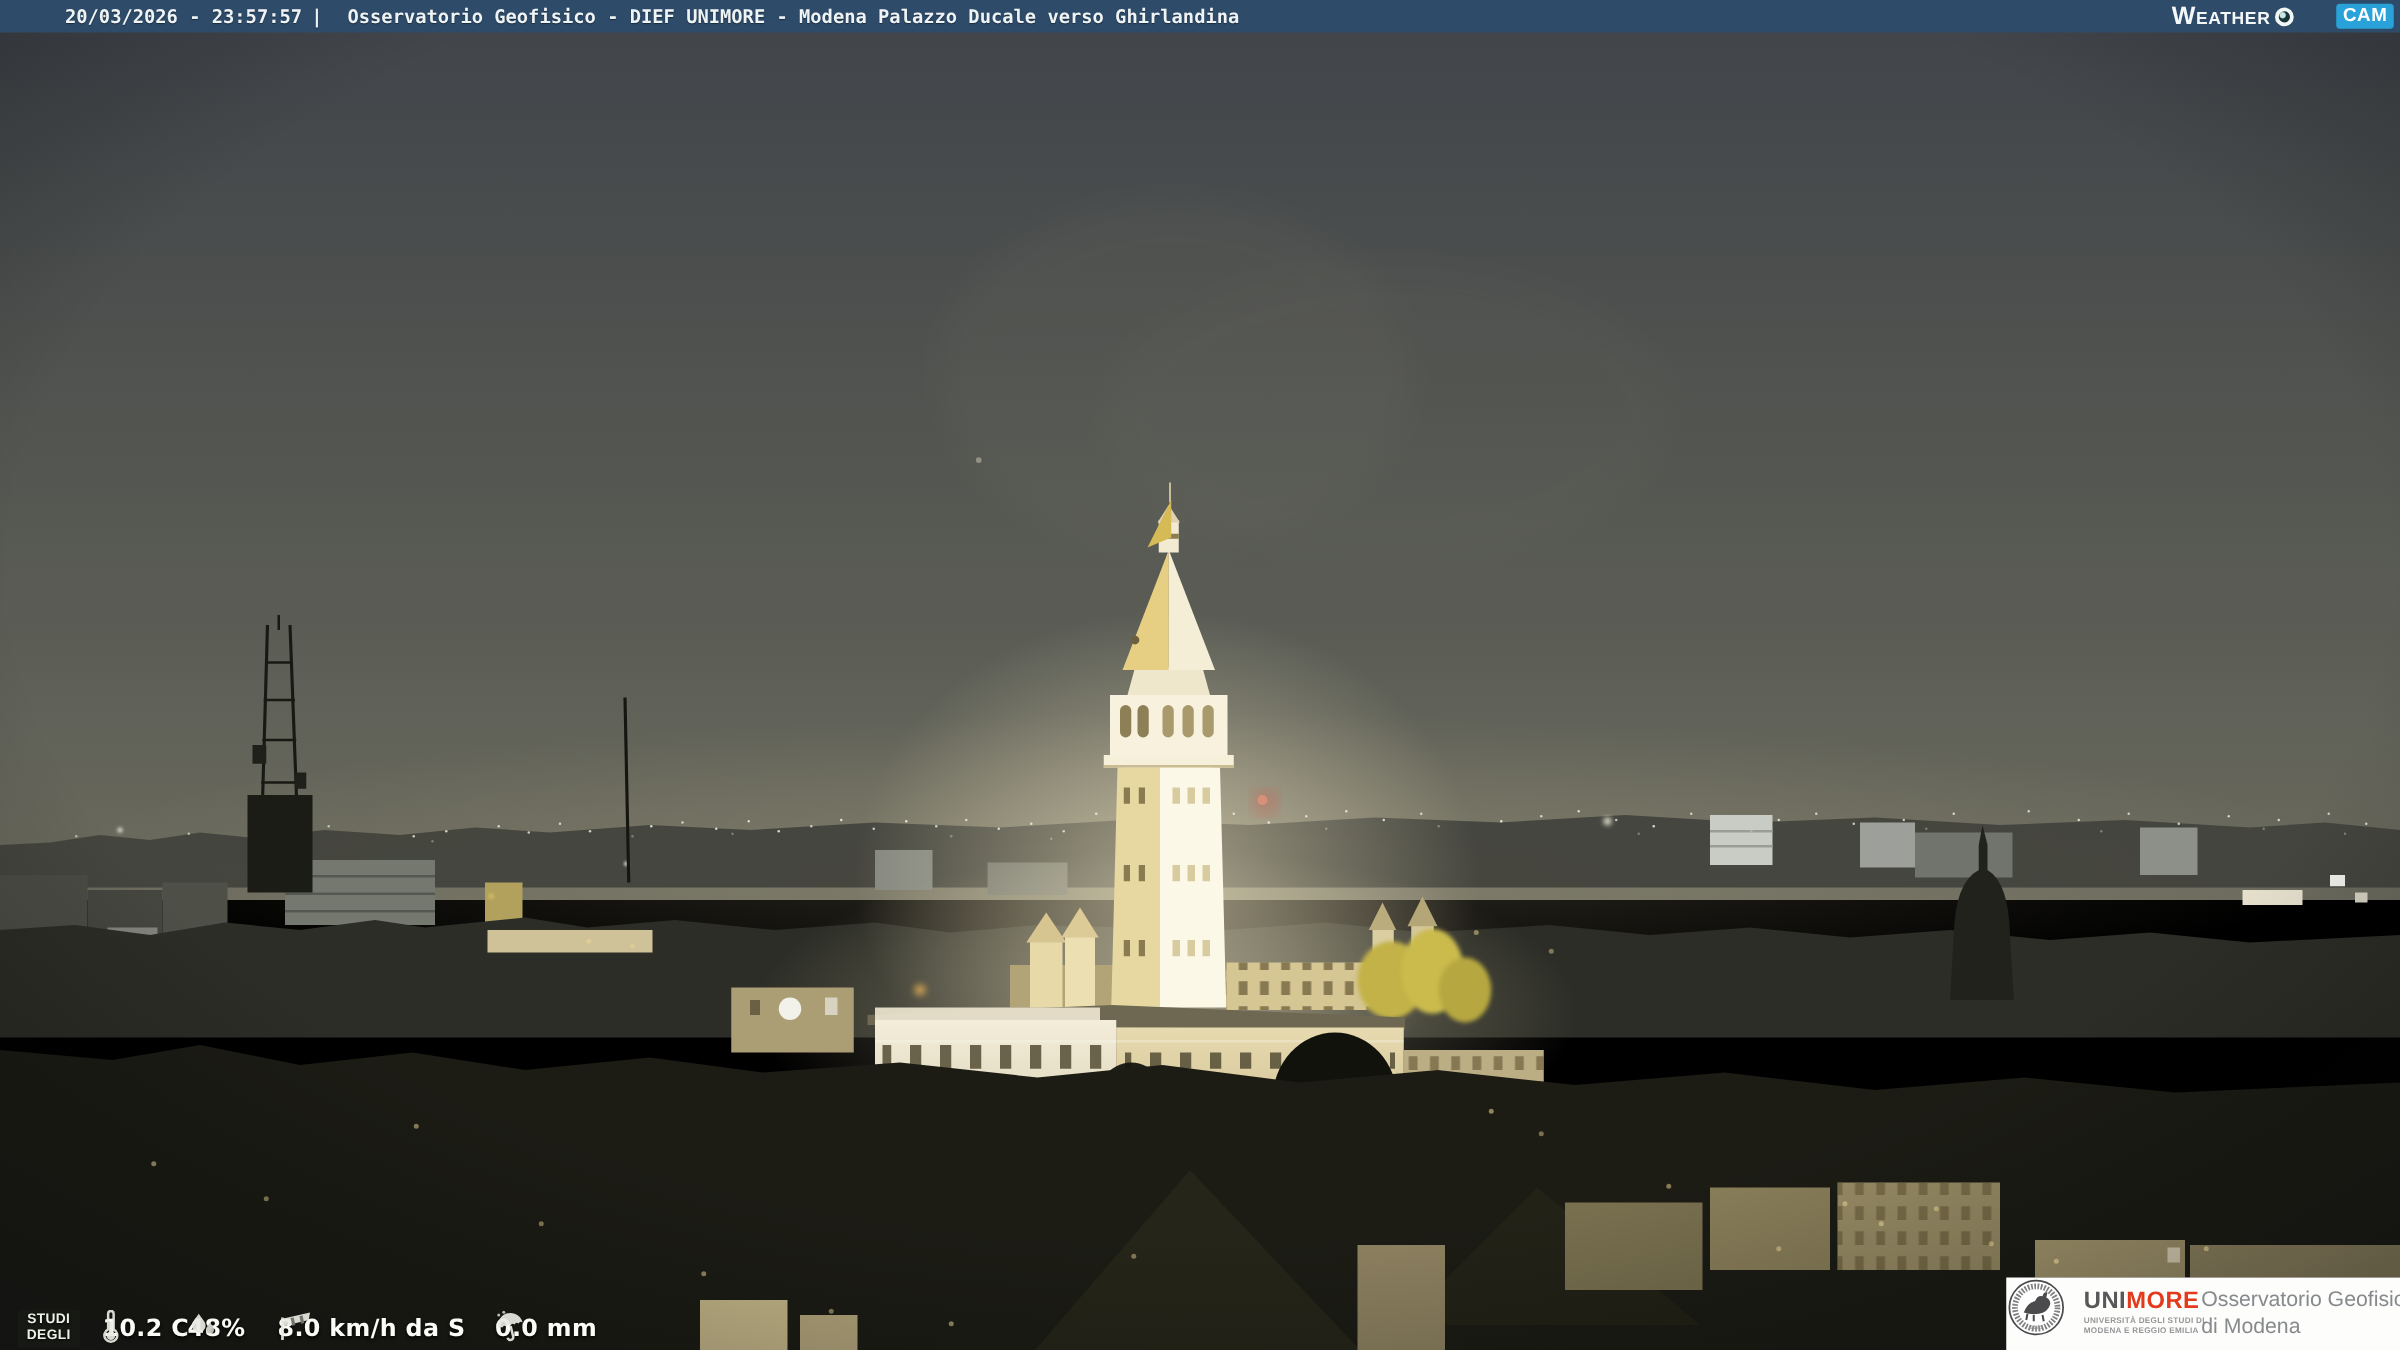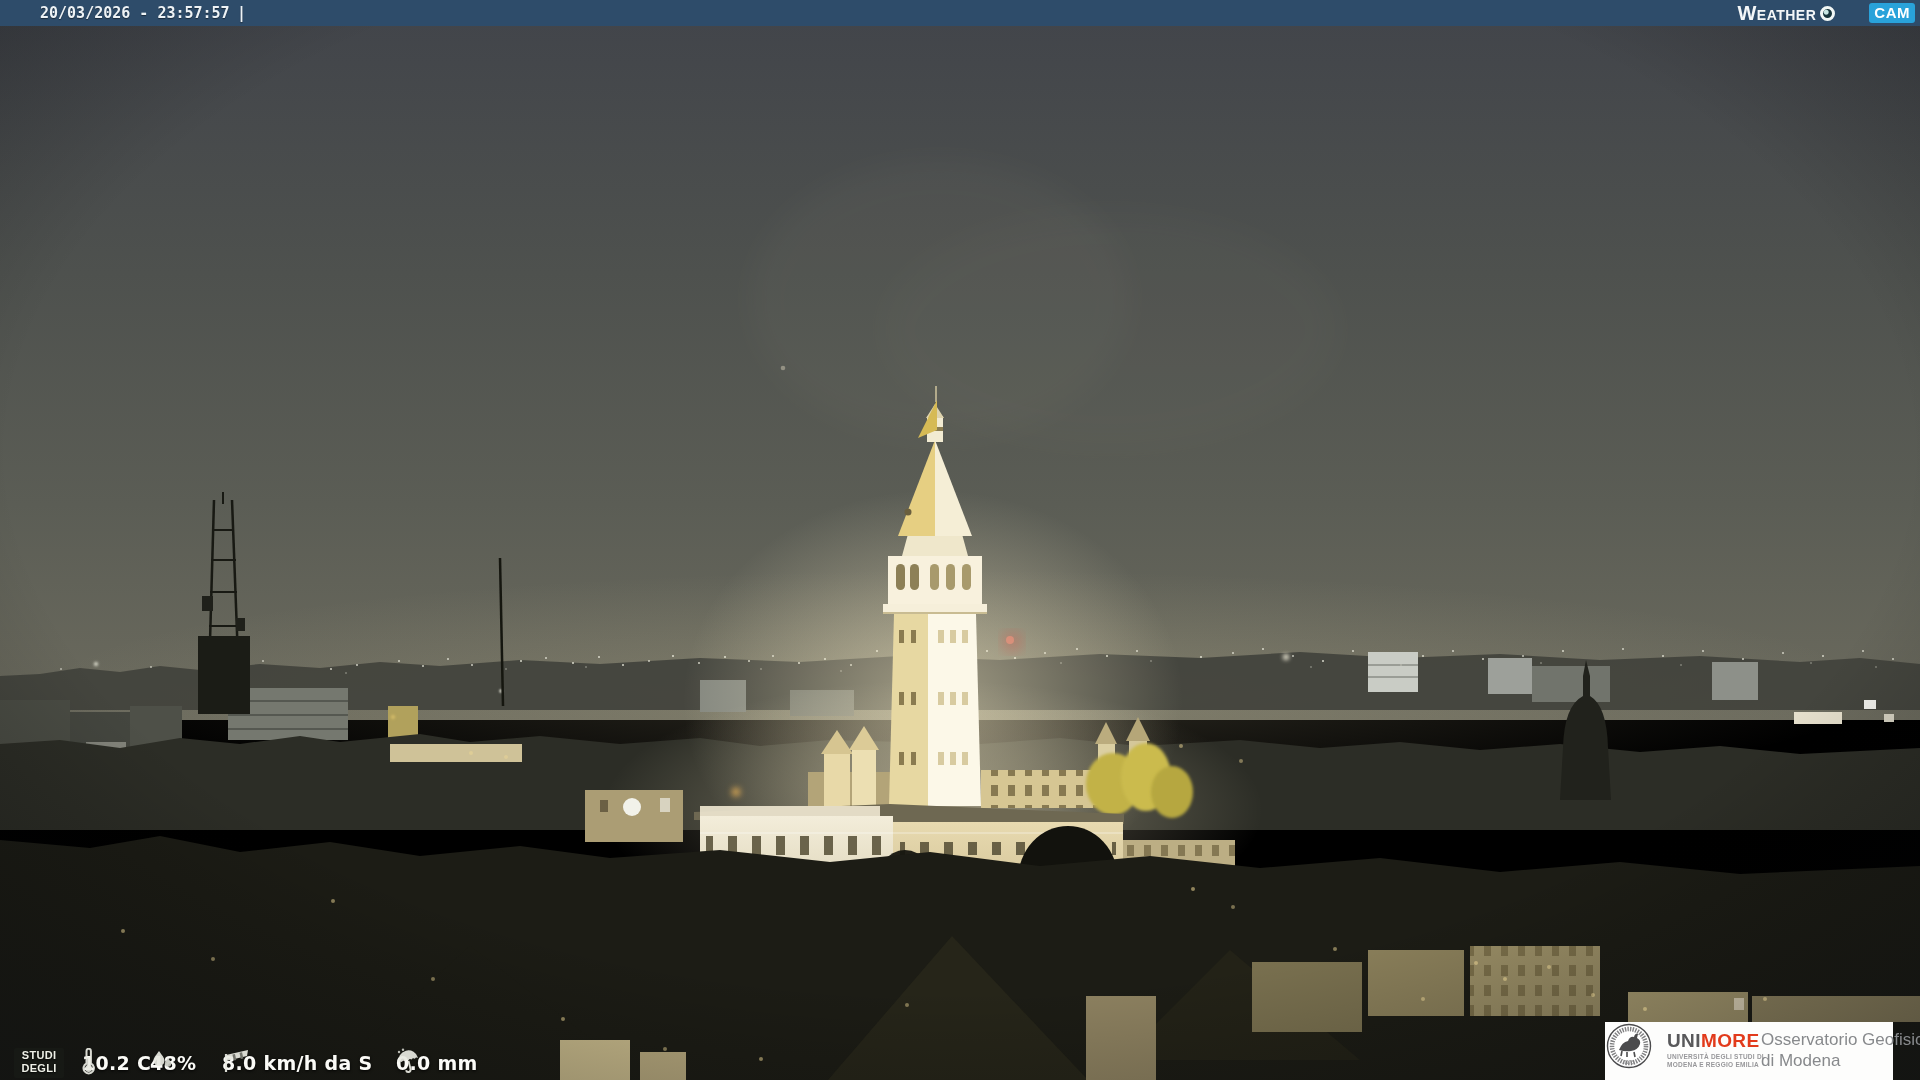--- a/index.html
+++ b/index.html
@@ -48,21 +48,21 @@
     1232px 906px 0 1px rgba(238,216,150,.45),1334px 948px 0 1px rgba(238,216,150,.5),1422px 998px 0 1px rgba(238,216,150,.45),
     1504px 978px 0 1px rgba(238,216,150,.5),1592px 994px 0 1px rgba(238,216,150,.45),1644px 1008px 0 1px rgba(238,216,150,.5),
     1764px 998px 0 1px rgba(238,216,150,.45),1884px 1038px 0 1px rgba(238,216,150,.5),1475px 962px 0 1px rgba(238,216,150,.5),
     1548px 966px 0 1px rgba(238,216,150,.45),505px 756px 0 1px rgba(238,216,150,.45),470px 752px 0 1px rgba(238,216,150,.5),
     1240px 760px 0 1px rgba(238,216,150,.45),1180px 745px 0 1px rgba(238,216,150,.5);}
 
   
   .osd-header{position:absolute;left:0;top:0;width:1920px;height:26px;
     font-family:"DejaVu Sans Mono",monospace;font-weight:bold;font-size:15px;line-height:26px;
     color:#eef3f6;text-shadow:0 1px 1px rgba(0,0,0,.45);}
-  .osd-header span{position:absolute;white-space:nowrap;}
+  .osd-header span{position:absolute;white-space:nowrap;margin-left:12px;}
   .hdr-time{left:40px;}
   .hdr-sep{left:237px;}
   .hdr-title{left:266px;}
 
   
   .wcam{position:absolute;right:5px;top:2px;height:22px;display:flex;align-items:center;gap:4px;}
   .wcam-weather{font-family:"Liberation Sans",sans-serif;font-variant:small-caps;font-weight:600;
     font-size:20px;color:#f4f7f8;letter-spacing:.5px;line-height:22px;}
   .wcam-lens{width:9px;height:9px;border-radius:50%;border:3px solid #f2f7f5;background:#17343a;
     background-image:radial-gradient(circle at 35% 35%, rgba(210,240,235,.95) 0 2px, rgba(0,0,0,0) 3px);}
@@ -74,21 +74,21 @@
     background:rgba(26,30,23,.5);border-radius:2px;text-align:center;
     font-size:11px;line-height:13px;font-weight:bold;color:#eef0e7;letter-spacing:.3px;
     text-shadow:0 1px 2px rgba(0,0,0,.8);}
   .wx-item{position:absolute;top:1048px;height:30px;display:flex;align-items:center;gap:7px;}
   .wx-val{font-family:"DejaVu Sans",sans-serif;font-weight:bold;font-size:19px;color:#fbfbf7;
     letter-spacing:.3px;white-space:nowrap;text-shadow:0 1px 3px rgba(0,0,0,.9);}
   .wx-ico{display:block;opacity:.92;}
   .wx-1{left:82px;} .wx-2{left:150px;} .wx-3{left:222px;} .wx-4{left:396px;}
 
   
-  .uni-box{position:absolute;left:1605px;top:1022px;width:288px;height:58px;background:#fdfdfc;}
+  .uni-box{position:absolute;left:1605px;top:1022px;width:315px;height:58px;background:#fdfdfc;}
   .uni-crest{position:absolute;left:8px;top:5px;}
   .uni-brand{position:absolute;left:62px;top:8px;font-weight:bold;font-size:19px;letter-spacing:.4px;
     color:#58585a;white-space:nowrap;}
   .uni-sub{position:absolute;left:62px;top:31px;font-size:6.5px;line-height:8px;color:#97979a;
     letter-spacing:.25px;font-weight:bold;}
   .uni-obs{position:absolute;left:156px;top:7px;font-size:17px;line-height:21px;color:#87898c;
     white-space:nowrap;}
 </style>
 </head>
 <body>
@@ -316,20 +316,21 @@
     <line x1="500" y1="558" x2="503" y2="706" stroke="#15160f" stroke-width="2.5"></line>
 
     <rect x="0" y="0" width="1920" height="1080" fill="url(#vig)"></rect>
   </svg>
 
   <div class="dots dots-win"></div>
 
   <div class="osd-header" style="background-color: rgb(46, 76, 106);">
     <span class="hdr-time">20/03/2026 - 23:57:57</span>
     <span class="hdr-sep">|</span>
+    <span class="hdr-title">Osservatorio Geofisico - DIEF UNIMORE - Modena Palazzo Ducale verso Ghirlandina</span>
   </div>
 
   <div class="wcam">
     <span class="wcam-weather">Weather</span>
     <span class="wcam-lens"></span>
     <span class="wcam-cam" style="background-color: rgb(41, 162, 218); margin-left: 30px;">CAM</span>
   </div>
 
   <div class="wx-badge">
     <div>STUDI</div>

